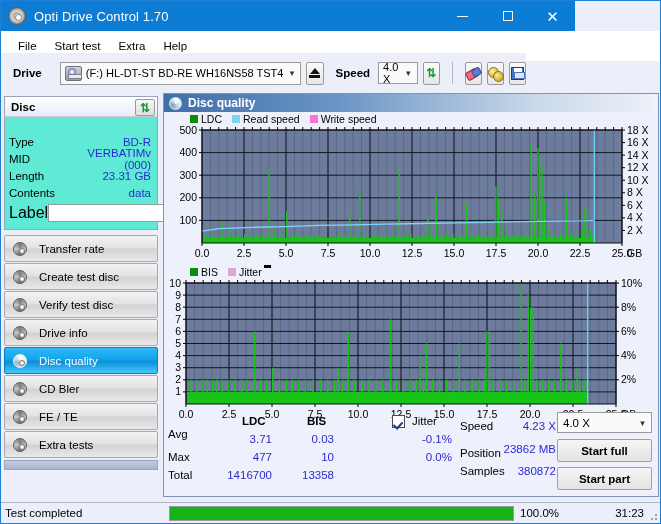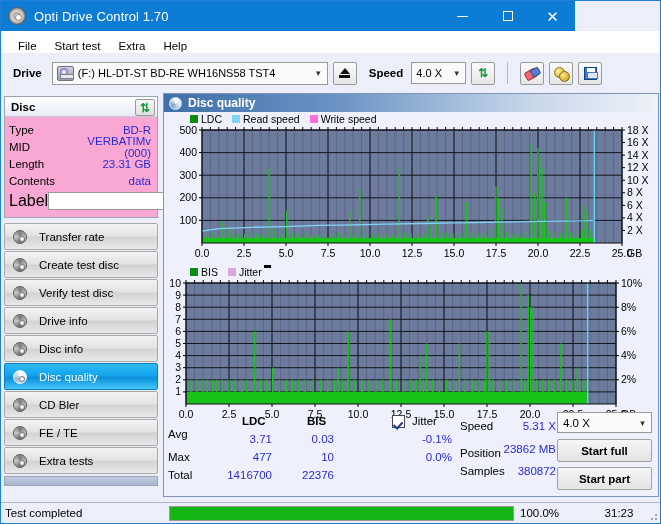--- a/index.html
+++ b/index.html
@@ -53,27 +53,27 @@
   
   #menubar {
     position:absolute; left:0; top:30px; width:659px; height:30px;
     background:#ffffff; display:flex; align-items:center; padding-left:8px;
     border-bottom: 1px solid #ffffff;
   }
   .menu-item { font-size:11.5px; color:#000; padding: 2px 9px; cursor:default; }
 
   
   #toolbar {
-    position:absolute; left:0; top:52px; width:659px; height:40px;
+    position:absolute; left:0; top:52px; width:525px; height:40px;
     background:#eceef9;
     display:flex; align-items:center;
   }
   .tb-label { font-weight:bold; font-size:11.5px; color:#000; }
   #drive-combo {
-    margin-left: 10px;
+    margin-left: 18px;
     width: 276px; height: 23px;
     background: #fafafa;
     border: 1px solid #9a9a9a;
     display:flex; align-items:center;
     font-size:11px;
   }
   #drive-combo .dicon{
     width:17px;height:15px;margin-left:4px;margin-right:4px;
     background:linear-gradient(#cfd3dc,#9aa0ad);
     border:1px solid #6e737e; border-radius:2px;
@@ -128,22 +128,22 @@
     border:1px solid #9aa3b8; border-bottom:none;
     display:flex; align-items:center; position:relative;
   }
   #disc-head .t { font-weight:bold; font-size:11.5px; margin-left:6px; }
   #disc-refresh {
     position:absolute; right:2px; top:2px; width:20px; height:17px;
     background:linear-gradient(#f6f6f6,#e0e0e0); border:1px solid #9a9a9a; border-radius:2px;
     display:flex;align-items:center;justify-content:center;
   }
   #disc-body {
-    background:#f9a8d4; border:1px solid #9aa3b8; border-top:1px solid #c6cbd9;
-    padding: 4px 4px 5px 4px;
+    background:#5eead4; border:1px solid #9aa3b8; border-top:1px solid #c6cbd9;
+    padding: 16px 4px 5px 4px;
   }
   .disc-row { display:flex; align-items:center; height:17px; font-size:11.5px; }
   .disc-row .k { color:#000; width:62px; }
   .disc-row .v { color:#2a2ad0; flex:1; text-align:right; padding-right:2px; }
   #label-row { display:flex; align-items:center; height:22px; margin-top:1px; }
   #label-row .k { width:40px; font-size:16px; }
   #label-input {
     flex:1; height:18px; background:#fff; border:1px solid #9a9a9a; margin-right:3px;
   }
   #label-cd {
@@ -242,21 +242,21 @@
     background:#eceef9; border-top:1px solid #aeb4c6;
     display:flex; align-items:center; font-size:11.5px;
   }
   #status-text { width:168px; padding-left:4px; }
   #progress-outer {
     width: 345px; height:15px; background:#ffffff; border:1px solid #9a9a9a;
     position:relative; overflow:hidden;
   }
   #progress-fill { height:100%; background:#16b516; }
   #progress-pct { width:80px; padding-left:6px; }
-  #elapsed { flex:1; text-align:center; padding-right:16px; }
+  #elapsed { flex:1; text-align:right; padding-right:16px; }
   #grip { position:absolute; right:3px; bottom:3px; width:10px; height:10px; }
   #grip i { position:absolute; width:2px;height:2px;background:#9aa0b0; }
 </style>
 </head>
 <body>
 
 <div id="app">
 
   <div id="titlebar">
     <div id="title-icon"></div>
@@ -364,26 +364,20 @@
         <span class="nav-ico">
             <span class="ring"></span>
           </span>
         <span>Verify test disc</span>
       </div>
       <div class="nav-btn">
         <span class="nav-ico">
             <span class="ring"></span>
           </span>
         <span>Drive info</span>
-      </div>
-      <div class="nav-btn">
-        <span class="nav-ico">
-            <span class="ring"></span>
-          </span>
-        <span>Disc info</span>
       </div>
       <div class="nav-btn active">
         <span class="nav-ico">
             <span class="ring"></span>
           </span>
         <span>Disc quality</span>
       </div>
       <div class="nav-btn">
         <span class="nav-ico">
             <span class="ring"></span>
@@ -948,24 +942,24 @@
       <span class="stat-v" style="left:122px;top:21px;width:48px;">0.03</span>
       <span class="stat-v" style="left:228px;top:21px;width:60px;">-0.1%</span>
 
       <span class="stat-t" style="left:4px;top:39px;">Max</span>
       <span class="stat-v" style="left:60px;top:39px;width:48px;">477</span>
       <span class="stat-v" style="left:122px;top:39px;width:48px;">10</span>
       <span class="stat-v" style="left:228px;top:39px;width:60px;">0.0%</span>
 
       <span class="stat-t" style="left:4px;top:57px;">Total</span>
       <span class="stat-v" style="left:50px;top:57px;width:58px;">1416700</span>
-      <span class="stat-v" style="left:112px;top:57px;width:58px;">22376</span>
+      <span class="stat-v" style="left:112px;top:57px;width:58px;">13358</span>
 
       <span class="stat-t" style="left:296px;top:8px;">Speed</span>
-      <span class="stat-v" style="left:330px;top:8px;width:62px;">5.31 X</span>
+      <span class="stat-v" style="left:330px;top:8px;width:62px;">4.23 X</span>
       <span class="stat-t" style="left:296px;top:35px;">Position</span>
       <span class="stat-v" style="left:318px;top:31px;width:74px;">23862 MB</span>
       <span class="stat-t" style="left:296px;top:53px;">Samples</span>
       <span class="stat-v" style="left:318px;top:53px;width:74px;">380872</span>
 
       <div id="speed-combo2">
         <span style="flex:1">4.0 X</span>
         <span class="combo-arrow">▾</span>
       </div>
       <div class="big-btn" id="btn-start-full">

